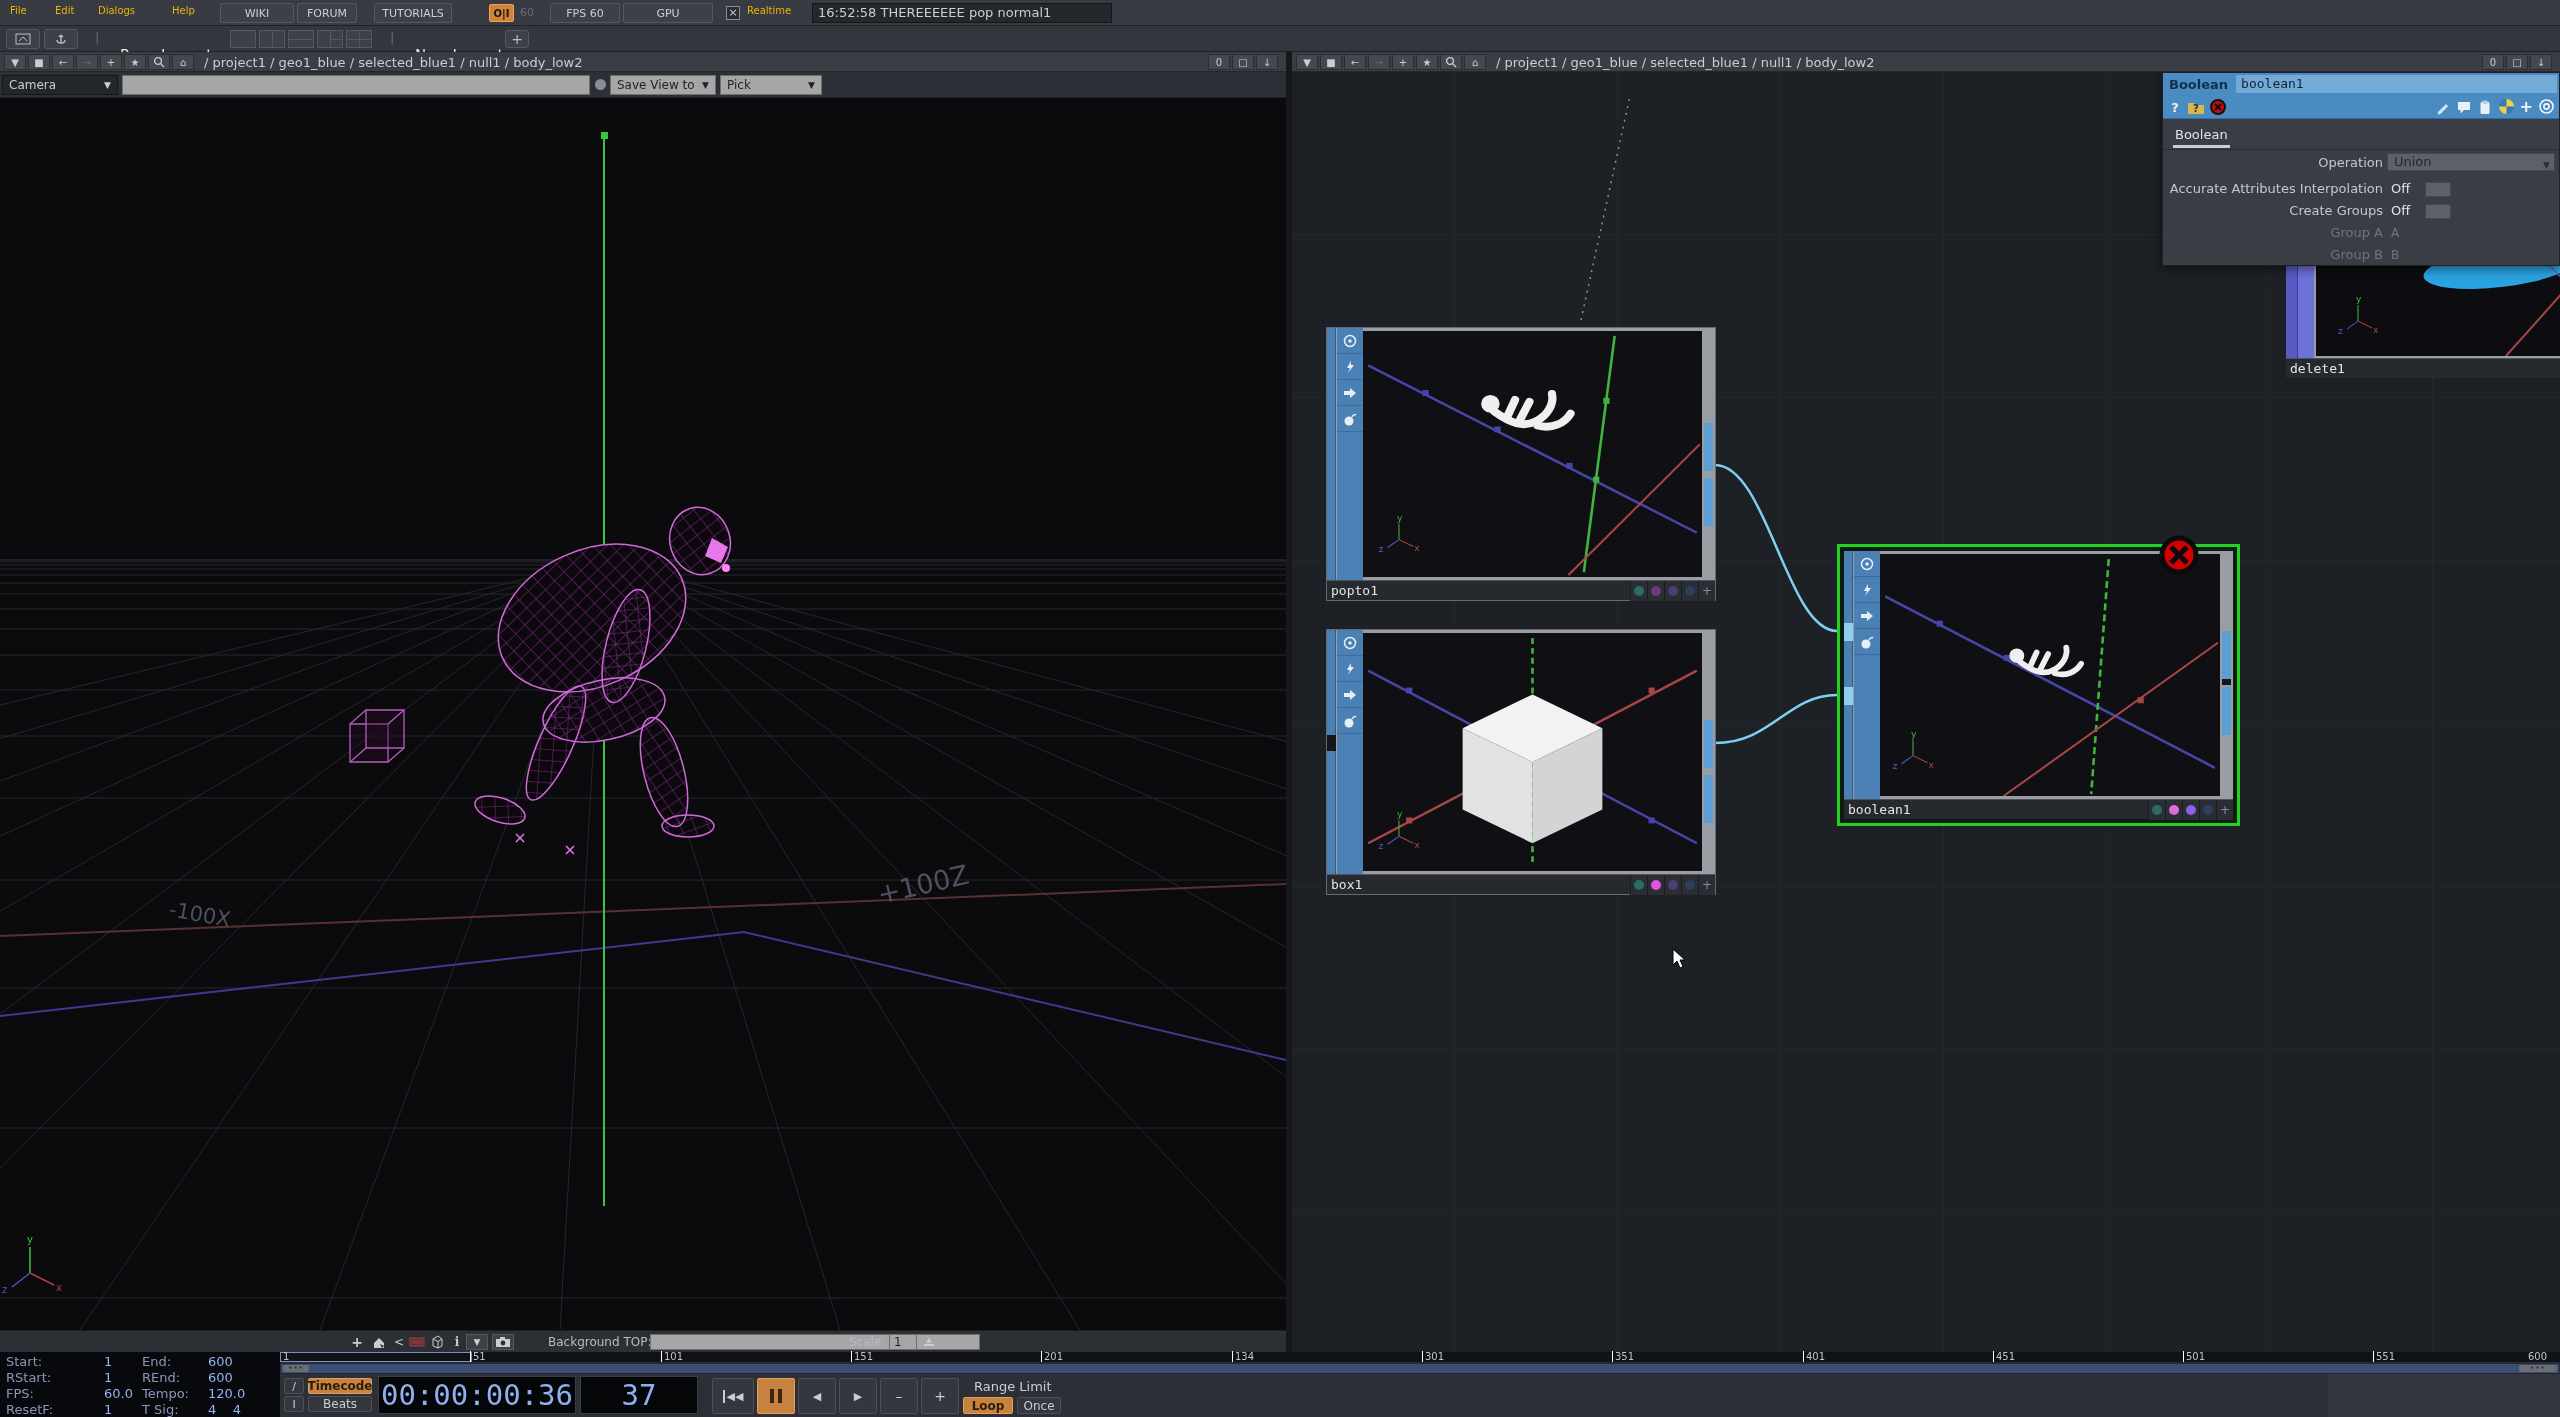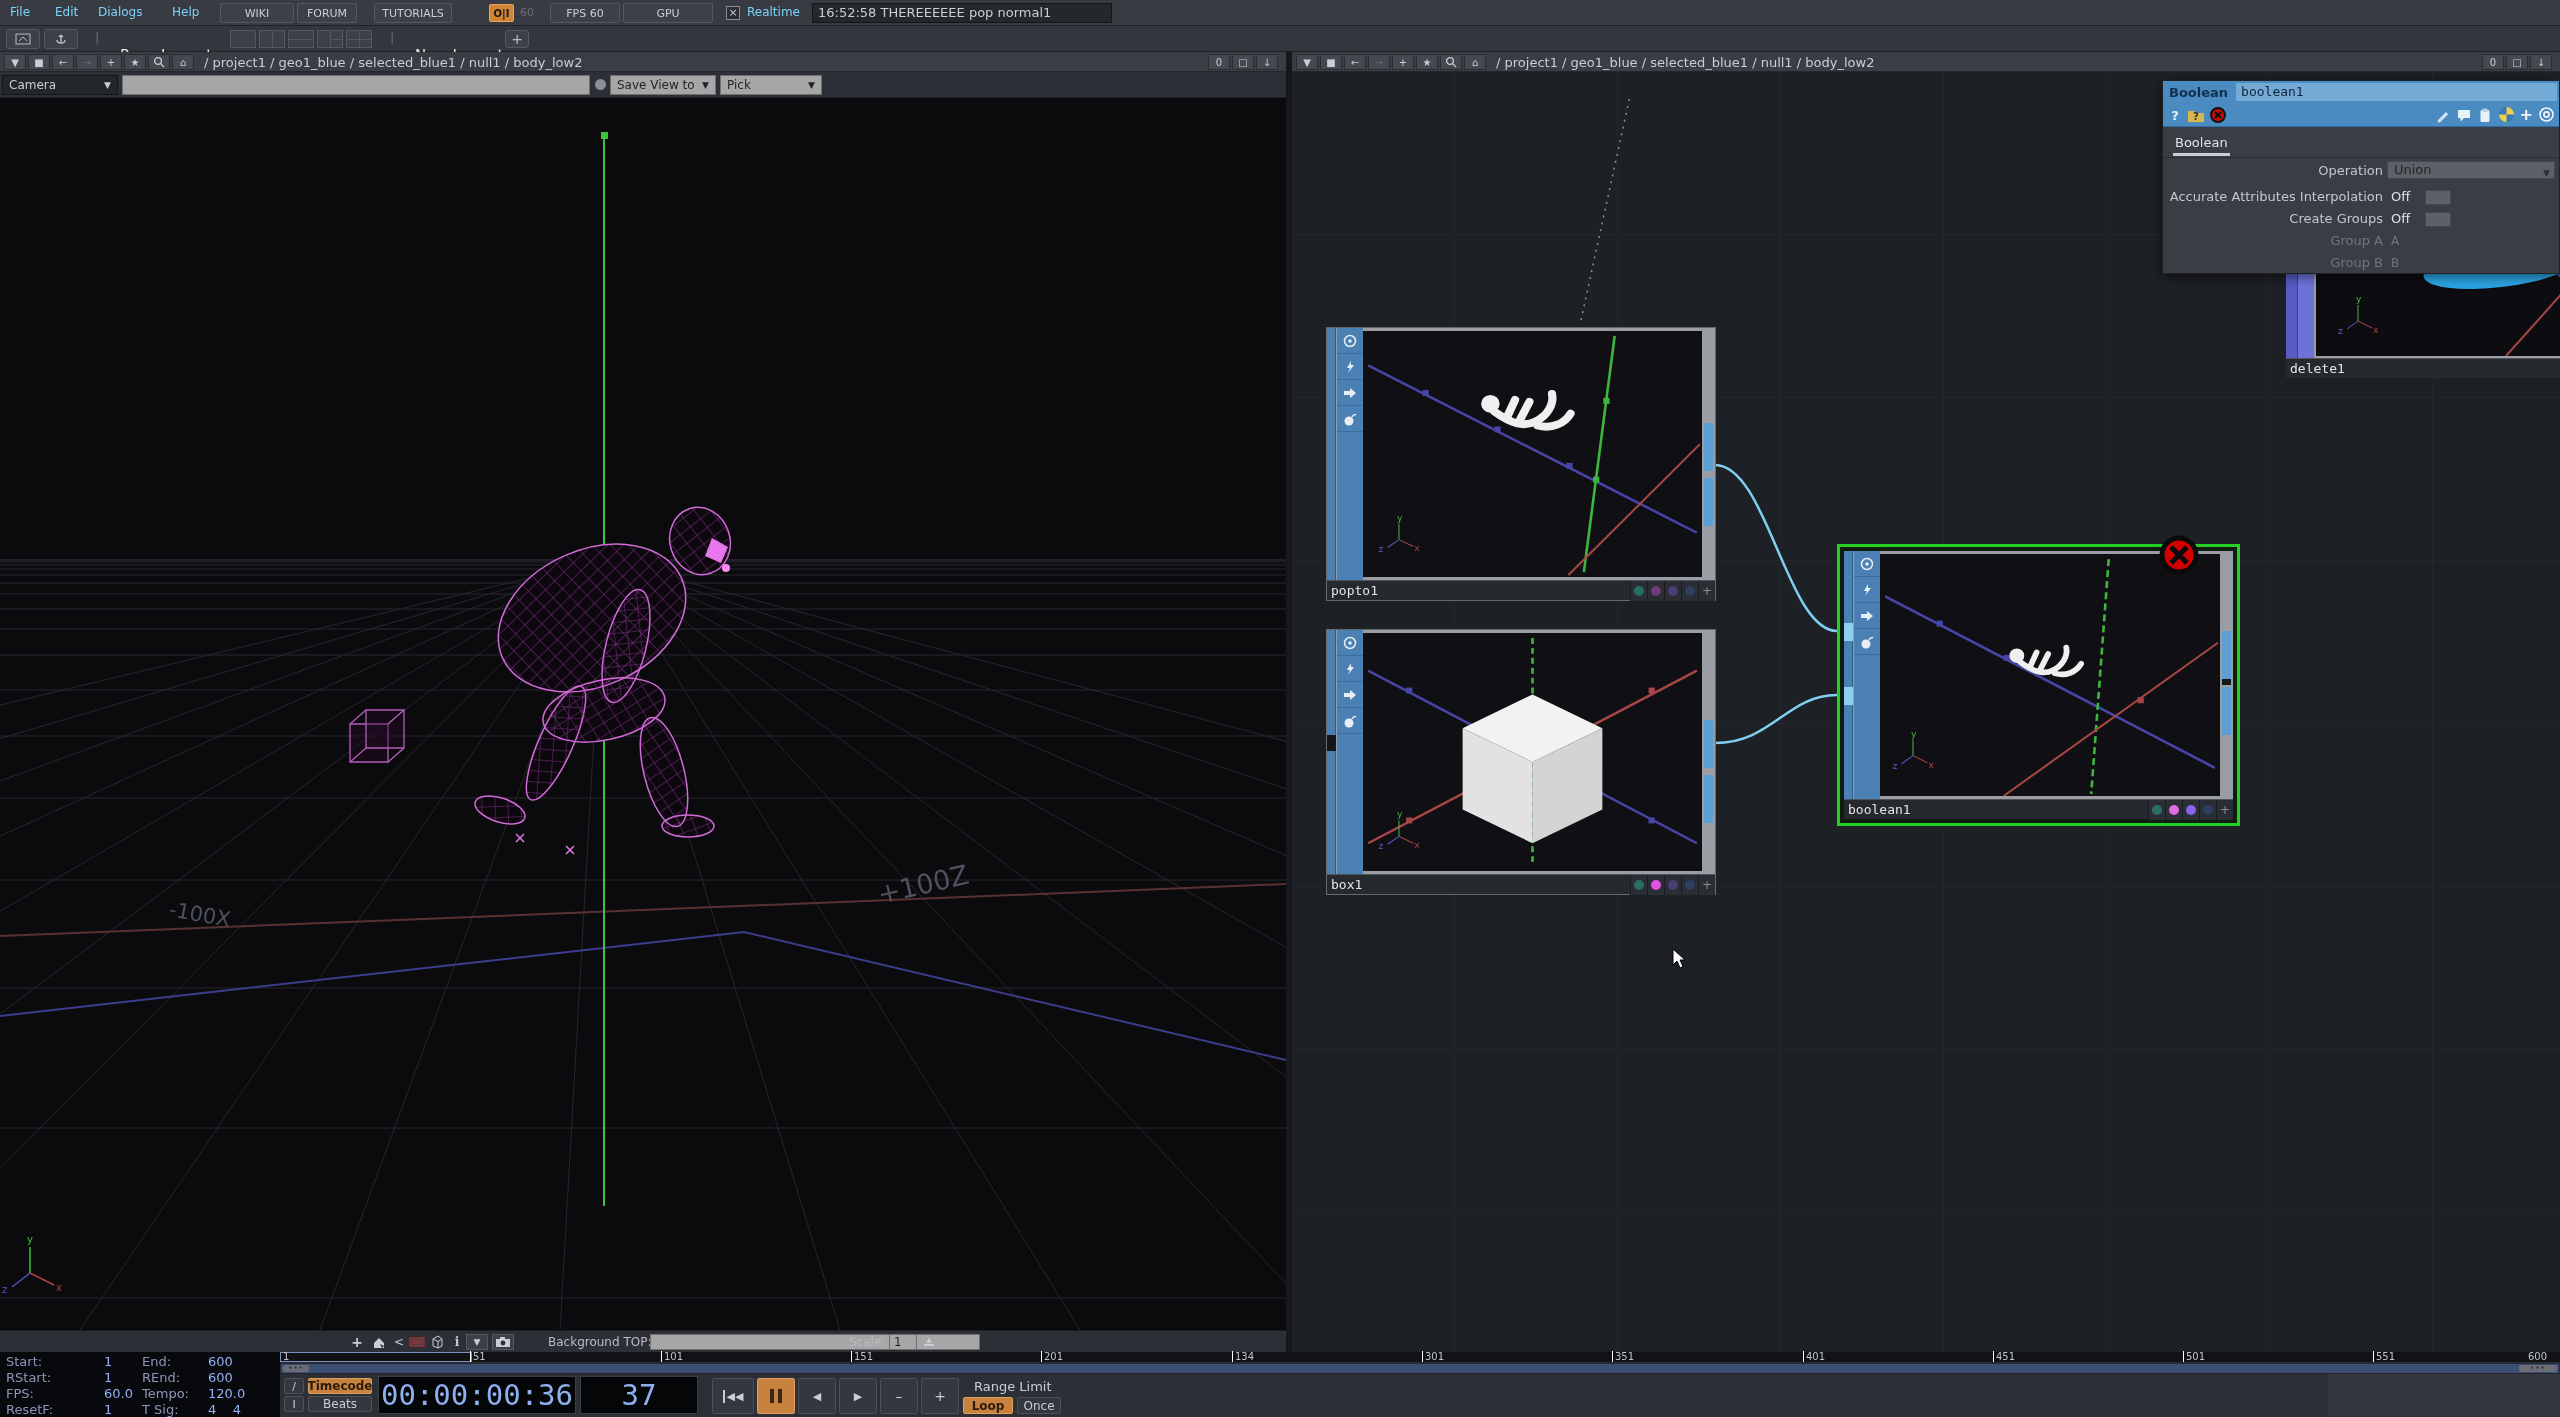--- a/index.html
+++ b/index.html
@@ -1,21 +1,21 @@
 <!DOCTYPE html>
 <html><head>
 <meta charset="utf-8">
 <style>
   *{box-sizing:border-box;margin:0;padding:0}
   html,body{width:2560px;height:1417px;background:#33363d;font-family:"DejaVu Sans","Liberation Sans",sans-serif;overflow:hidden}
   .app{position:relative;width:2560px;height:1417px;background:#33363d;overflow:hidden}
   .abs{position:absolute}
   
   .menubar{position:absolute;top:0;left:0;right:0;height:26px;background:#383b42;border-bottom:1px solid #1f2126}
-  .menu{position:absolute;top:5px;font-size:12px;color:#7dd3fc;cursor:default}
+  .menu{position:absolute;top:5px;font-size:10px;color:#eab308;cursor:default}
   .topbtn{position:absolute;top:3px;height:20px;background:#3d4047;border:1px solid #55585f;border-radius:2px;color:#c9cdd4;font-size:11px;display:flex;align-items:center;justify-content:center}
   .oibtn{position:absolute;top:4px;height:18px;background:#cf8436;border:1px solid #e8a45a;border-radius:2px;color:#161616;font-weight:bold;font-size:10px;display:flex;align-items:center;justify-content:center}
   .dimtxt{position:absolute;top:6px;font-size:11px;color:#6a6d74}
   .chk{position:absolute;top:6px;width:14px;height:14px;border:1px solid #8a8d93;background:#2a2d33;color:#c9cdd4;font-size:11px;line-height:12px;text-align:center}
   .statusbox{position:absolute;left:812px;top:3px;width:300px;height:20px;background:#24272c;border:1px solid #15161a;color:#c9cdd4;font-size:13px;line-height:18px;padding-left:5px;white-space:nowrap}
   
   .layoutbar{position:absolute;top:26px;left:0;right:0;height:26px;background:#33363d;border-bottom:1px solid #1f2126}
   .lb-ic{position:absolute;top:3px;width:34px;height:20px;background:#3d4047;border:1px solid #55585f;border-radius:3px;color:#b9bdc4;font-size:12px;display:flex;align-items:center;justify-content:center}
   .lbsep{position:absolute;top:4px;color:#6a6d74;font-size:13px}
   .lblabel{position:absolute;top:21px;font-size:15px;color:#e5e5e5}
@@ -56,21 +56,21 @@
   .n-name span{flex:1;font-family:"DejaVu Sans Mono","Liberation Mono",monospace;font-size:13px;color:#e2e6ec;padding-left:4px;white-space:nowrap;overflow:hidden}
   .n-dots{display:flex;height:20px}
   .n-dots i{width:17px;height:20px;background:#2a2d33;border-left:1px solid #1a1c20;display:flex;align-items:center;justify-content:center}
   .n-dots i b{width:10px;height:10px;border-radius:50%}
   .n-dots i.plus{color:#8a8d93;font-size:12px;font-style:normal}
   .sel{position:absolute;border:3px solid #25d025;background:#0d1d0d}
   .tab-in{position:absolute;left:0;width:9px;height:18px;background:#8ecff0}
   .notch-in{position:absolute;left:0;width:9px;height:16px;background:#15161a}
   .wiresvg{position:absolute;left:0;top:0;pointer-events:none}
   
-  .ppanel{position:absolute;left:870px;top:8px;width:398px;height:194px;background:#3a3d44;border:1px solid #1e2024;box-shadow:0 3px 10px rgba(0,0,0,.5);z-index:5}
+  .ppanel{position:absolute;left:870px;top:0;width:398px;height:194px;background:#3a3d44;border:1px solid #1e2024;box-shadow:0 3px 10px rgba(0,0,0,.5);z-index:5}
   .pp-title{position:absolute;left:0;top:0;right:0;height:22px;background:#4a8cc2;display:flex;align-items:center}
   .pp-type{font-size:13px;font-weight:bold;color:#12304e;padding:0 8px 0 6px}
   .pp-name{flex:1;height:18px;margin-right:2px;background:#74abd6;font-family:"DejaVu Sans Mono","Liberation Mono",monospace;font-size:13px;color:#10253a;line-height:18px;padding-left:5px}
   .pp-icons{position:absolute;left:0;top:22px;right:0;height:24px;background:#4a8cc2;border-bottom:1px solid #2e6da6}
   .pp-il{position:absolute;left:4px;top:3px;display:flex;gap:4px;align-items:center}
   .pp-ir{position:absolute;right:4px;top:3px;display:flex;gap:5px;align-items:center}
   .pp-q{color:#eaf2fa;font-weight:bold;font-size:13px;width:16px;text-align:center}
   .pp-tab{position:absolute;left:10px;top:54px;font-size:13px;color:#dfe3e9;border-bottom:3px solid #c9cdd4;padding:0 2px 3px 2px}
   .pp-tabline{position:absolute;left:0;top:76px;right:0;height:1px;background:#2b2e33}
   .prow-label{position:absolute;width:216px;text-align:right;font-size:13px;color:#c3c7ce;white-space:nowrap}

